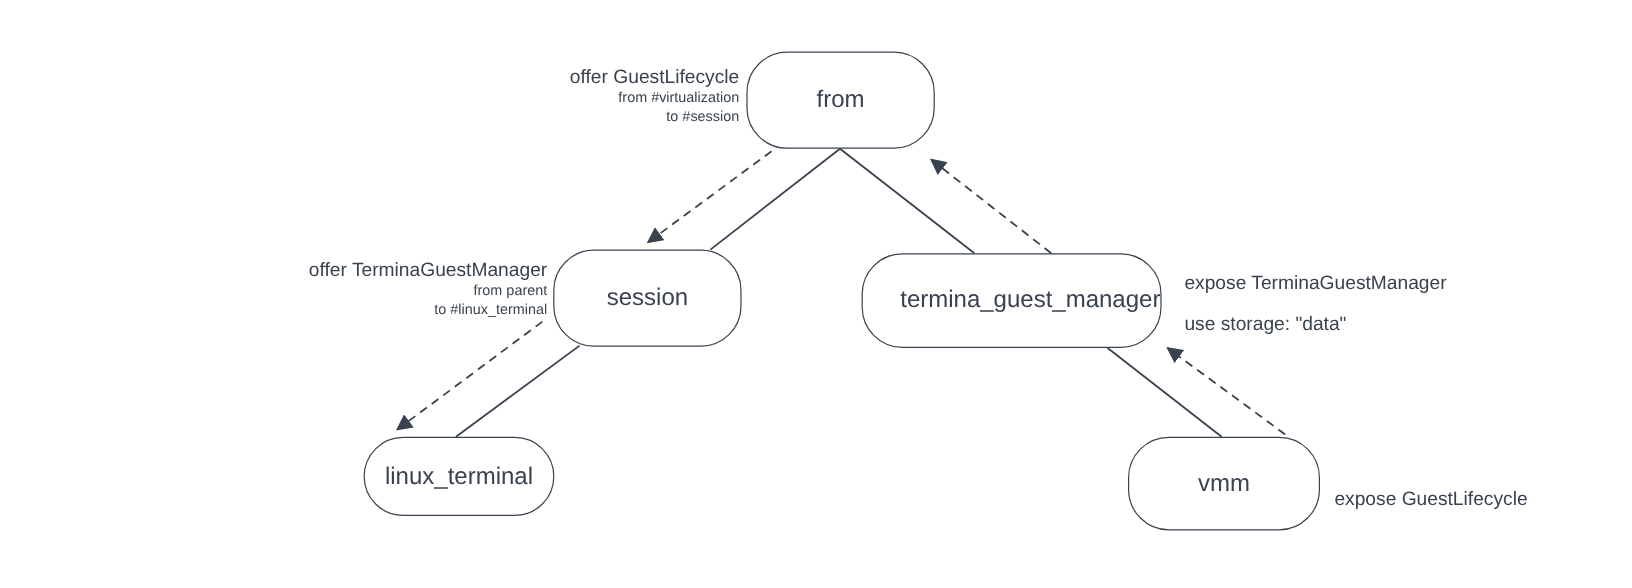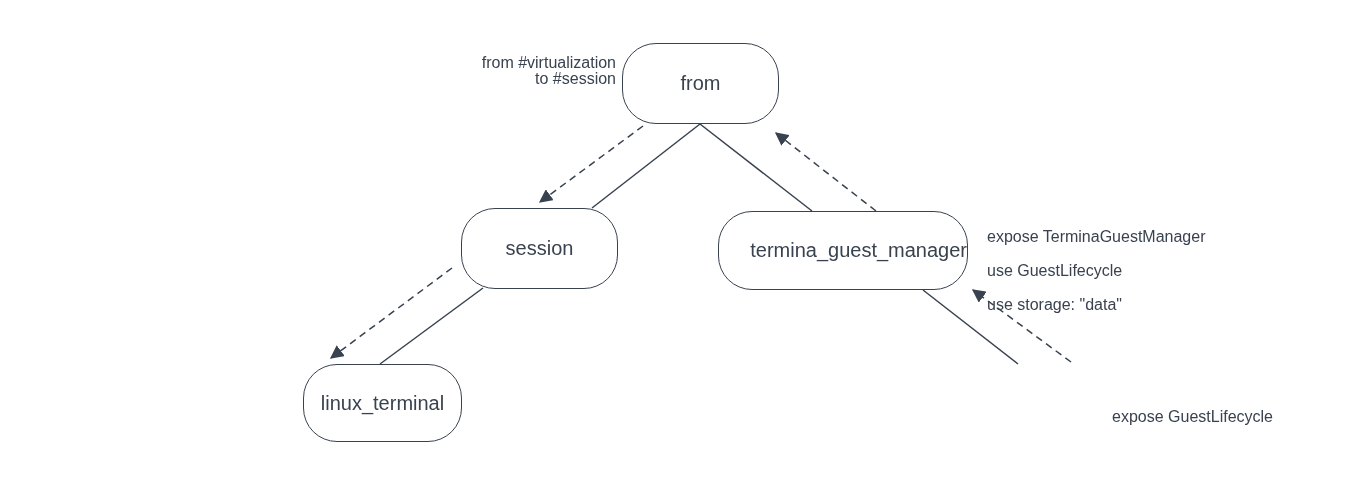--- a/index.html
+++ b/index.html
@@ -37,21 +37,21 @@
   }
   .anno {
     position: absolute;
     color: #39424f;
     white-space: nowrap;
     line-height: 20px;
   }
   .anno.right { text-align: right; }
   .anno.left  { text-align: left; }
   .anno .title { font-size: 16px; line-height: 19px; }
-  .anno .sub   { font-size: 16px; line-height: 15.5px; }
+  .anno .sub   { font-size: 12px; line-height: 15.5px; }
   .anno .row   { font-size: 16px; line-height: 22px; margin-top: 12px; }
 </style>
 </head>
 <body>
 
 <div id="canvas">
 
   <svg id="edges" width="1360" height="490" viewBox="0 0 1360 490">
     <defs>
       <marker id="arrow" viewBox="0 0 10 10" refX="9" refY="5" markerWidth="9" markerHeight="9" orient="auto-start-reverse">
@@ -75,34 +75,42 @@
   </div>
 
   <div class="node" style="left:461px; top:208px; width:157px; height:81px;">
     <span>session</span>
   </div>
 
   <div class="node" style="left:718px; top:211px; width:250px; height:79px;justify-content:flex-end;">
     <span>termina_guest_manager</span>
   </div>
 
-  <div class="node" style="left:303px; top:364px; width:159px; height:78px;">
+  <div class="node" style="left:303px; top:364px; width:159px; height:66px;">
     <span>linux_terminal</span>
   </div>
 
+  <div class="node" style="left:940px; top:364px; width:160px; height:78px;">
+    <span>vmm</span>
+  </div>
 
   <div class="anno right" style="right:744px; top:55px;">
+    <div class="title">offer GuestLifecycle</div>
     <div class="sub">from #virtualization</div>
     <div class="sub">to #session</div>
   </div>
 
+  <div class="anno right" style="right:904px; top:216px;">
+    <div class="title">offer TerminaGuestManager</div>
+    <div class="sub">from parent</div>
+    <div class="sub">to #linux_terminal</div>
+  </div>
 
   <div class="anno left" style="left:987px; top:214px;">
     <div class="row">expose TerminaGuestManager</div>
-    <div class="row">use GuestLifecycle</div>
     <div class="row">use storage: "data"</div>
   </div>
 
 
   <div class="anno left" style="left:1112px; top:394px;">
     <div class="row">expose GuestLifecycle</div>
   </div>
 
 </div>
 

